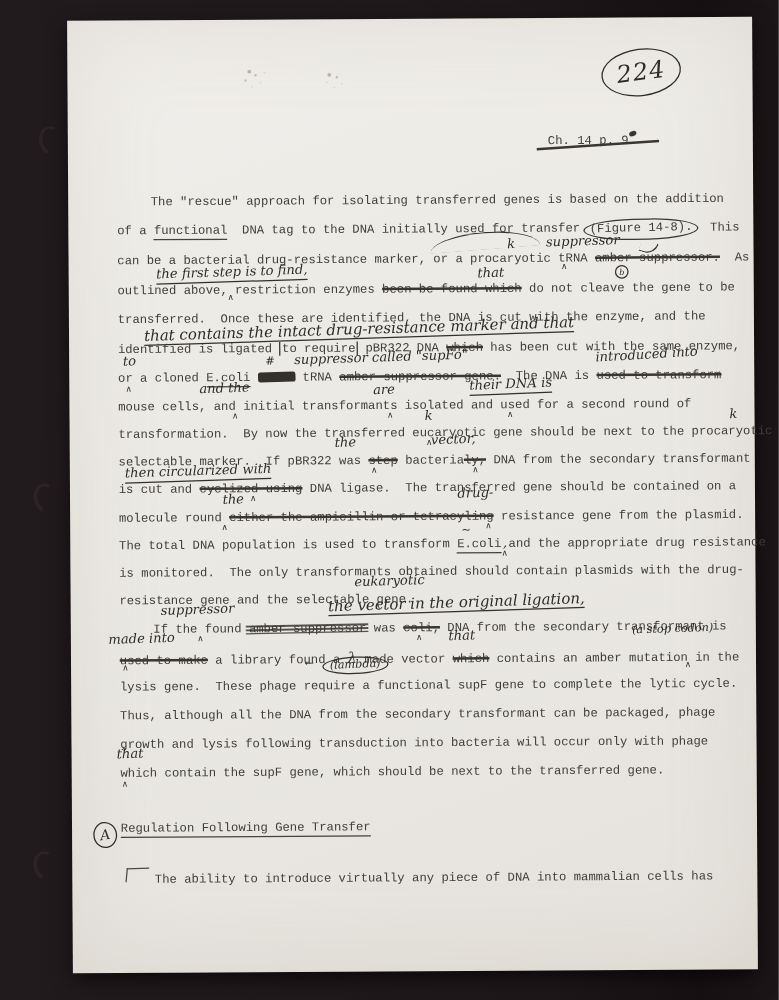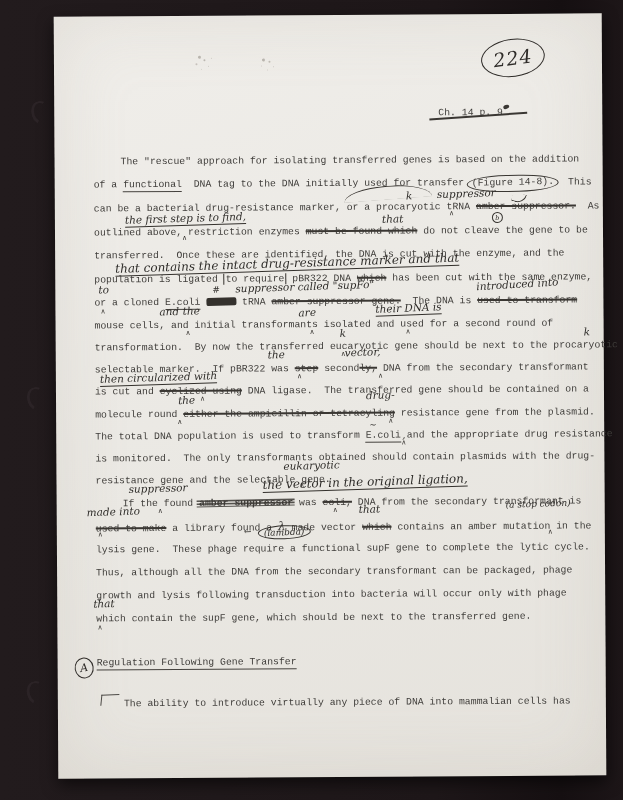--- a/index.html
+++ b/index.html
@@ -8,21 +8,21 @@
     font-family:"Liberation Sans",sans-serif;}
   .paper{position:absolute;left:56px;top:15px;width:548px;height:762px;
     background:linear-gradient(160deg,#f0eeea 0%,#eae8e3 55%,#e5e2dc 100%);
     transform:rotate(-0.35deg);transform-origin:50% 50%;
     box-shadow:0 6px 16px rgba(0,0,0,.6), inset 0 0 70px rgba(175,165,152,.22);}
   .content{position:absolute;left:-56px;top:-15px;width:623px;height:800px;}
   .line{position:absolute;white-space:pre;font-family:"Liberation Mono","DejaVu Sans Mono",monospace;
     font-size:9.8px;line-height:12px;color:#3f3d3a;}
   .strike{text-decoration:line-through;text-decoration-thickness:1.5px;text-decoration-color:#3a3733;}
   .u{border-bottom:1px solid #45423e;padding-bottom:.5px;}
-  .scribble{position:relative;font-weight:bold;}
+  .scribble{position:relative;}
   .scribble::before{content:"";position:absolute;left:-2px;right:-2px;top:1px;height:9px;
     background:
       linear-gradient(#3b3834,#3b3834) 0 1px/100% 1.6px no-repeat,
       linear-gradient(#3b3834,#3b3834) 0 4px/100% 1.6px no-repeat,
       linear-gradient(#3b3834,#3b3834) 0 7px/100% 1.4px no-repeat;
     transform:rotate(-.8deg);opacity:.85;}
   .circled{display:inline-block;border:1.4px solid #3a3733;border-radius:50%/58%;
     padding:1px 4px 2px;margin:-2px -3px;transform:rotate(-1deg);}
   .blot{display:inline-block;width:30px;height:8px;background:#34312d;border-radius:2px;
     transform:translateY(1px) rotate(-1.5deg);}
@@ -86,29 +86,29 @@
 
       <div class="line" style="left:95px;top:202px"><span>can be a bacterial drug-resistance marker, or a procaryotic tRNA </span><span class="strike">amber suppressor.</span><span>  As</span></div>
       <span class="hw" style="left:438px;top:189px">suppressor</span>
       <span class="hw" style="left:407px;top:191px">k</span>
       <div class="arc" style="left:345px;top:186px;width:88px;height:13px;transform:rotate(-4deg)"></div>
       <span class="circleSm" style="left:493px;top:213px">
           <span>b</span>
         </span>
       <span class="caret" style="left:450px;top:210px">∧</span>
 
-      <div class="line" style="left:95px;top:226px"><span>outlined above, restriction enzymes </span><span class="strike">must be found which</span><span> do not cleave the gene to be</span></div>
+      <div class="line" style="left:95px;top:226px"><span>outlined above, restriction enzymes </span><span class="strike">been be found which</span><span> do not cleave the gene to be</span></div>
       <span class="hw u2" style="left:126px;top:212px">the first step is to find,</span>
       <span class="hw" style="left:383px;top:214px">that</span>
       <span class="caret" style="left:183px;top:233px">∧</span>
 
       <div class="line" style="left:95px;top:249px"><span>transferred.  Once these are identified, the DNA is cut with the enzyme, and the</span></div>
 
       <span class="hw big u2" style="left:116px;top:258px">that contains the intact drug-resistance marker and that</span>
-      <div class="line" style="left:95px;top:273px"><span>population is ligated </span><span style="border-left:1.2px solid #35322e;border-right:1.2px solid #35322e;padding:0 1px">to require</span><span> pBR322 DNA </span><span class="strike">which</span><span> has been cut with the same enzyme,</span></div>
+      <div class="line" style="left:95px;top:273px"><span>identified is ligated </span><span style="border-left:1.2px solid #35322e;border-right:1.2px solid #35322e;padding:0 1px">to require</span><span> pBR322 DNA </span><span class="strike">which</span><span> has been cut with the same enzyme,</span></div>
 
       <div class="line" style="left:95px;top:296px"><span>or a cloned </span><span class="u">E.coli</span><span> </span><span class="blot"></span><span> tRNA </span><span class="strike">amber suppressor gene.</span><span>  The DNA is </span><span class="strike">used to transform</span></div>
       <span class="hw" style="left:99px;top:283px">to</span>
       <span class="hw small" style="left:213px;top:284px">#</span>
       <span class="hw" style="left:236px;top:281px">suppressor called "supFo"</span>
       <span class="hw" style="left:477px;top:280px;transform:rotate(-3deg)">introduced into</span>
       <span class="caret" style="left:101px;top:306px">∧</span>
 
       <div class="line" style="left:95px;top:319px"><span>mouse cells, and initial transformants isolated and used for a second round of</span></div>
       <span class="hw" style="left:160px;top:305px">and the</span>
@@ -116,21 +116,21 @@
       <span class="hw u2" style="left:376px;top:303px;transform:rotate(-2deg)">their DNA is</span>
       <span class="caret" style="left:186px;top:328px">∧</span>
       <span class="caret" style="left:310px;top:328px">∧</span>
       <span class="caret" style="left:406px;top:328px">∧</span>
 
       <div class="line" style="left:95px;top:341px"><span>transformation.  By now the transferred eucaryotic gene should be next to the procaryotic</span></div>
       <span class="hw" style="left:340px;top:328px">k</span>
       <span class="hw" style="left:584px;top:328px">k</span>
       <span class="caret" style="left:341px;top:350px">∧</span>
 
-      <div class="line" style="left:95px;top:363px"><span>selectable marker.  If pBR322 was </span><span class="strike">step</span><span> second</span><span class="strike">ly,</span><span> DNA from the secondary transformant</span></div>
+      <div class="line" style="left:95px;top:363px"><span>selectable marker.  If pBR322 was </span><span class="strike">step</span><span> bacteria</span><span class="strike">ly,</span><span> DNA from the secondary transformant</span></div>
       <span class="hw" style="left:268px;top:349px">the</span>
       <span class="hw" style="left:345px;top:347px">vector,</span>
       <span class="caret" style="left:297px;top:372px">∧</span>
       <span class="caret" style="left:378px;top:372px">∧</span>
 
       <div class="line" style="left:95px;top:385px"><span>is cut and </span><span class="strike">cyclized using</span><span> DNA ligase.  The transferred gene should be contained on a</span></div>
       <span class="hw u2" style="left:100px;top:371px">then circularized with</span>
       <span class="caret" style="left:200px;top:394px">∧</span>
 
       <div class="line" style="left:95px;top:408px"><span>molecule round </span><span class="strike">either the ampicillin or tetracyling</span><span> resistance gene from the plasmid.</span></div>

